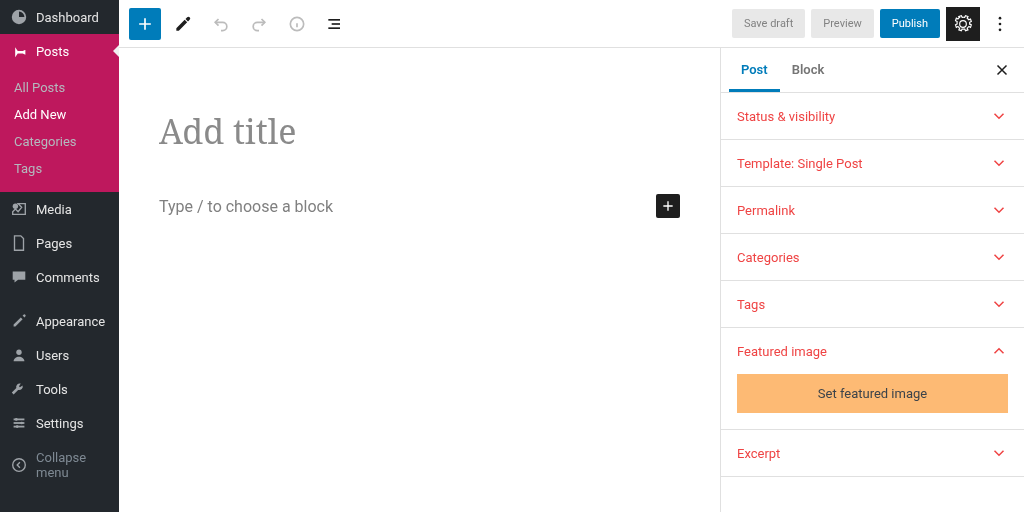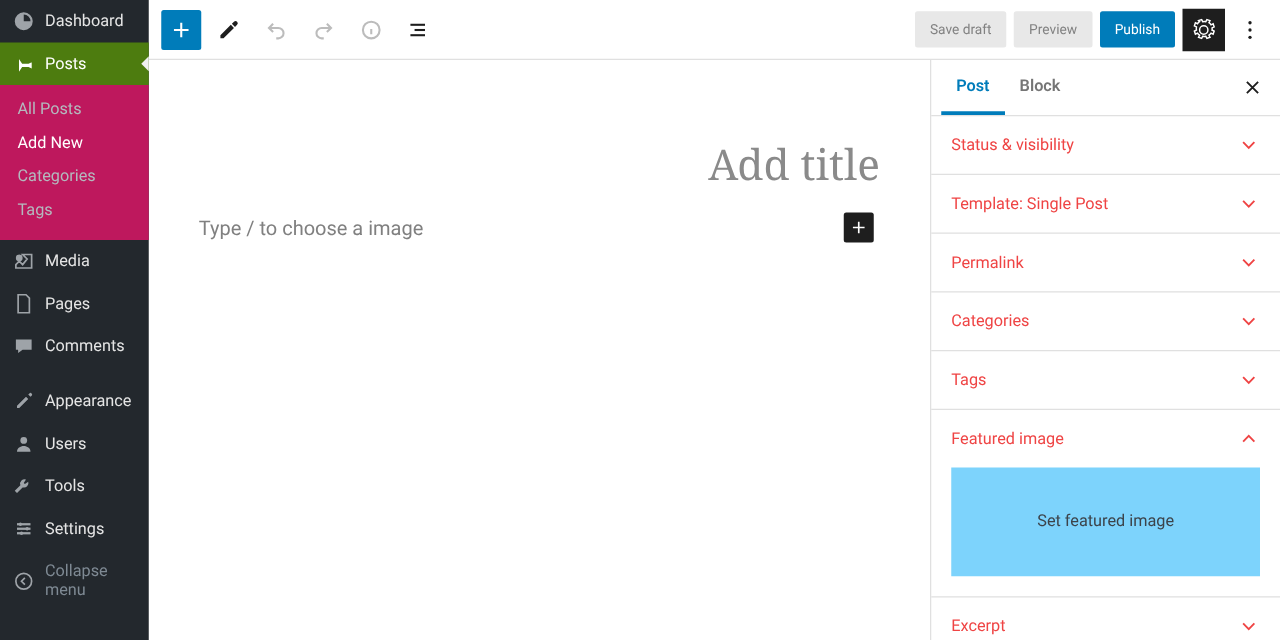--- a/index.html
+++ b/index.html
@@ -27,21 +27,21 @@
   .sidebar .top-item,
   .sidebar .menu-item {
     display: flex;
     align-items: center;
     padding: 8px 10px;
     gap: 8px;
     color: #e5e5e5;
     cursor: pointer;
   }
   .sidebar .menu-item.active {
-    background: #4d7c0f;
+    background: #be185d;
     color: #fff;
     position: relative;
   }
   .sidebar .menu-item.active::after{
     content:"";
     position:absolute;
     right:-0px;
     top:50%;
     transform:translateY(-50%);
     border:6px solid transparent;
@@ -135,39 +135,38 @@
   .editor{
     flex:1;
     padding: 60px 40px 0 40px;
     position:relative;
   }
   .title-input{
     font-family: "Noto Serif", Georgia, serif;
     font-size:34px;
     color:#8a8a8a;
     font-weight:400;
-    margin-bottom:16px;
-    text-align:right;
+    margin-bottom:40px;
   }
   .block-row{
     display:flex;align-items:center;justify-content:space-between;
     max-width:540px;
   }
   .block-placeholder{
     color:#808080;font-size:16px;
   }
   .block-inserter{
     width:24px;height:24px;background:#1e1e1e;color:#fff;
     display:flex;align-items:center;justify-content:center;border-radius:2px;
     font-size:18px;cursor:pointer;
   }
 
   
   .inspector{
-    width:280px;
+    width:304px;
     border-left:1px solid #e0e0e0;
     display:flex;flex-direction:column;
     min-height:0;
     overflow-y:auto;
     font-size:13px;
   }
   .tabs{
     display:flex;align-items:center;
     border-bottom:1px solid #e0e0e0;
     padding:0 8px;
@@ -194,24 +193,24 @@
     padding:14px 16px;
     font-weight:400;
     cursor:pointer;
     color:#ef4444;
   }
   .chev{width:18px;height:18px;}
   .panel-body{
     padding:0 16px 16px;
   }
   .featured-box{
-    background:#7dd3fc;
+    background:#fdba74;
     color:#3c434a;
     text-align:center;
-    padding:36px 8px;
+    padding:12px 8px;
     font-size:13px;
     cursor:pointer;
   }
 
   svg{display:block;}
 </style>
 </head>
 <body>
 
 <nav class="sidebar">
@@ -374,21 +373,21 @@
           </svg>
       </div>
     </div>
   </div>
 
   <div class="content-area">
 
     <div class="editor">
       <div class="title-input">Add title</div>
       <div class="block-row">
-        <div class="block-placeholder">Type / to choose a image</div>
+        <div class="block-placeholder">Type / to choose a block</div>
         <div class="block-inserter">
           <svg viewBox="0 0 24 24" width="16" height="16" fill="currentColor">
               <path d="M11 5h2v6h6v2h-6v6h-2v-6H5v-2h6z"></path>
             </svg>
         </div>
       </div>
     </div>
 
     <aside class="inspector">
       <div class="tabs">

